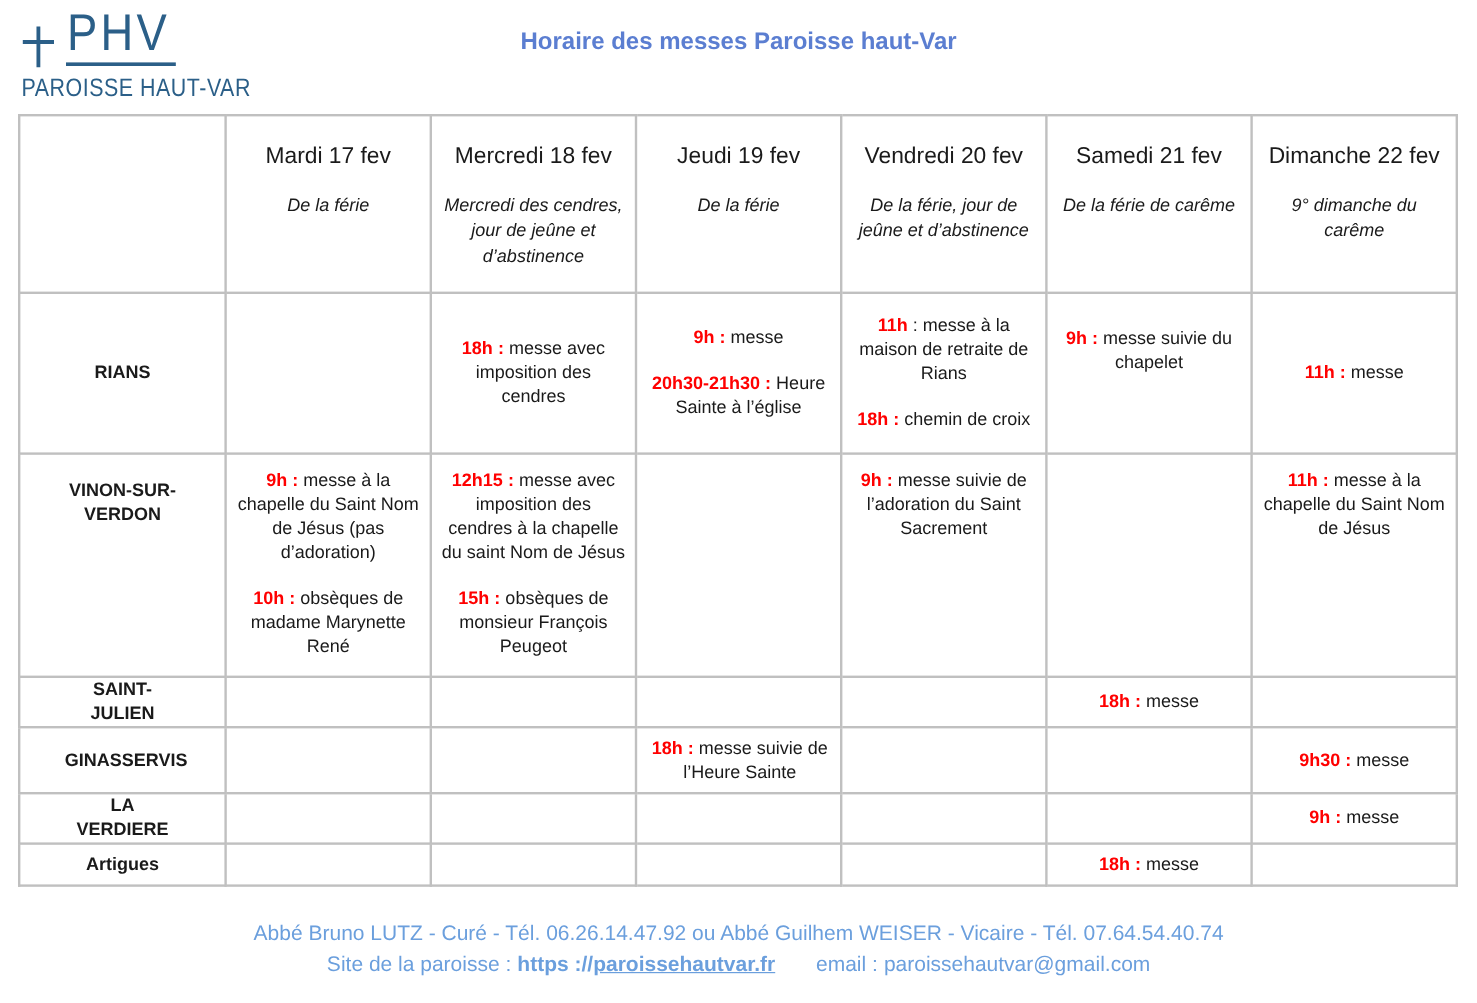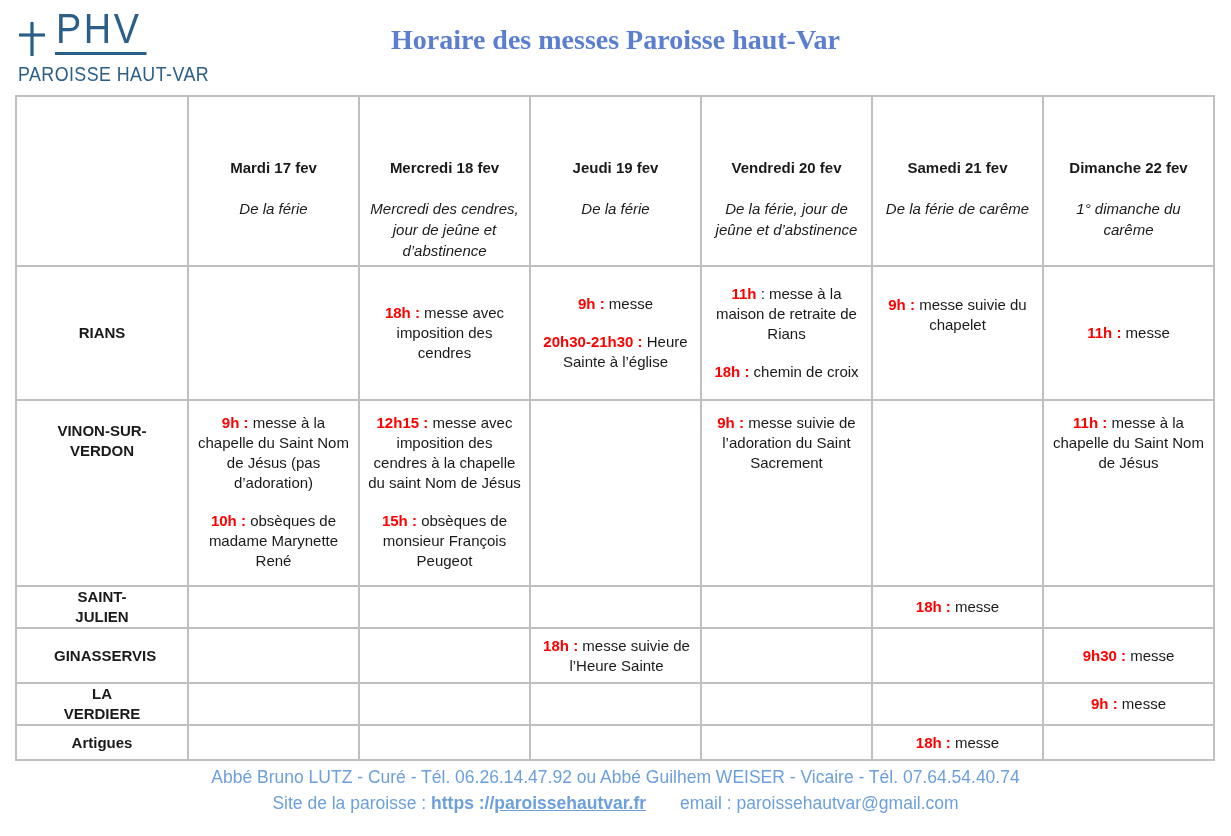--- a/index.html
+++ b/index.html
@@ -11,30 +11,30 @@
   .logo-row{display:flex;align-items:flex-start;gap:9px;}
   .cross-svg{margin-top:13px;}
   .phv-wrap{display:inline-block;transform:scaleX(.88);transform-origin:left top;}
   .phv{display:inline-block;font-size:43px;line-height:40px;letter-spacing:3px;
        border-bottom:3px solid #2b5f88;padding:0 6px 4px 1px;}
   .paroisse{display:inline-block;font-size:21px;letter-spacing:.5px;margin-top:5px;
             transform:scaleX(.85);transform-origin:left top;white-space:nowrap;}
 
   
   .title{position:absolute;top:24px;left:0;width:100%;text-align:center;
-         font-family:Liberation Serif, serif;font-weight:bold;font-size:28px;color:#5b7ed1;}
+         font-family:Liberation Sans, sans-serif;font-weight:bold;font-size:20px;color:#5b7ed1;}
 
   
   table.sched{position:absolute;top:95px;left:15px;width:1200px;border-collapse:collapse;
               table-layout:fixed;}
   .sched th,.sched td{border:2px solid #c0c0c0;font-size:15px;line-height:20px;
               text-align:center;vertical-align:middle;padding:4px 8px;box-sizing:border-box;}
   .sched th.corner{background:#fff;}
   .sched th.day{vertical-align:top;padding-top:24px;font-weight:normal;}
-  .day-label{font-weight:bold;font-size:15px;margin-top:37px;}
+  .day-label{font-weight:normal;font-size:19px;}
   .day-note{font-style:italic;margin-top:20px;line-height:21px;}
   .sched th.loc{font-weight:bold;padding:0 37px;}
   tr.vtop th.loc{vertical-align:top;padding-top:20px;}
   tr.vtop td{vertical-align:top;padding-top:12px;}
   td.cell-vtop{vertical-align:top;padding-top:28px;}
   td.cell-left{text-align:center;padding-left:10px;}
   .entry{margin:0 0 18px;}
   .entry:last-child{margin-bottom:0;}
   .time{color:#ff0000;font-weight:bold;}
   .colon-red{color:#ff0000;font-weight:bold;}
@@ -94,21 +94,21 @@
           <th class="day">
             <div class="day-label">Vendredi 20 fev</div>
             <div class="day-note">De la férie, jour de jeûne et d’abstinence</div>
           </th>
           <th class="day">
             <div class="day-label">Samedi 21 fev</div>
             <div class="day-note">De la férie de carême</div>
           </th>
           <th class="day">
             <div class="day-label">Dimanche 22 fev</div>
-            <div class="day-note">1° dimanche du carême</div>
+            <div class="day-note">9° dimanche du carême</div>
           </th>
         </tr>
         <tr style="height:134px" class="">
           <th class="loc">RIANS</th>
           <td class="cell"></td>
           <td class="cell">
             <p class="entry"><span class="time">18h</span><span class="colon-red">&nbsp;: </span><span>messe avec imposition des cendres</span></p>
           </td>
           <td class="cell">
             <p class="entry"><span class="time">9h</span><span class="colon-red">&nbsp;: </span><span>messe</span></p>

